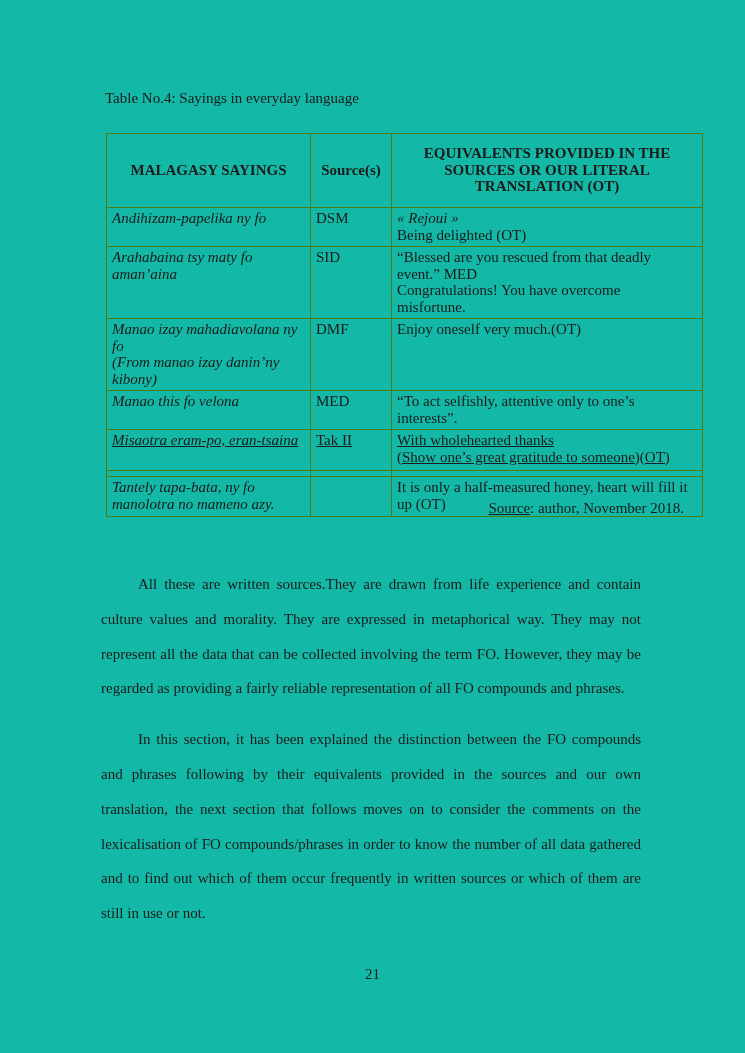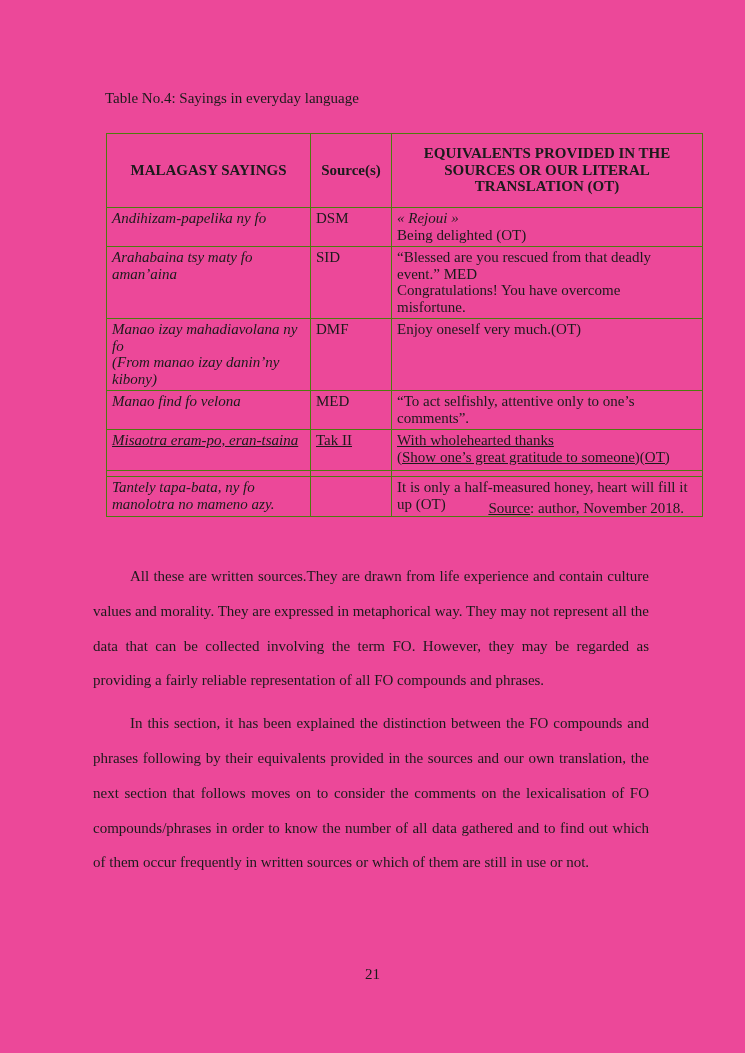--- a/index.html
+++ b/index.html
@@ -5,21 +5,21 @@
   html, body {
     margin: 0;
     padding: 0;
     background: #e8e8e8;
   }
   .page {
     position: relative;
     width: 745px;
     height: 1053px;
     margin: 0 auto;
-    background: #ec4899;
+    background: #14b8a6;
     color: #1b1b1b;
     font-family: "Liberation Serif", "DejaVu Serif", serif;
     overflow: hidden;
   }
   .table-title {
     position: absolute;
     left: 105px;
     top: 89px;
     font-size: 15px;
     line-height: 18px;
@@ -79,21 +79,21 @@
   .body-text {
     position: absolute;
     left: 85px;
     top: 551px;
     width: 572px;
     font-size: 15px;
     line-height: 34.8px;
     text-align: justify;
   }
   .body-text p {
-    margin: 8px;
+    margin: 16px;
     text-indent: 37px;
   }
   .page-number {
     position: absolute;
     left: 0;
     top: 966px;
     width: 745px;
     text-align: center;
     font-size: 15px;
   }
@@ -139,24 +139,24 @@
       <tr class="r3">
         <td class="saying-cell">Manao izay mahadiavolana ny
 fo
 (From manao izay danin’ny
 kibony)</td>
         <td>DMF</td>
         <td>Enjoy oneself very much.(OT)</td>
       </tr>
 
       <tr class="r4">
-        <td class="saying-cell">Manao find fo velona</td>
+        <td class="saying-cell">Manao this fo velona</td>
         <td>MED</td>
         <td>“To act selfishly, attentive only to one’s
-comments”.</td>
+interests”.</td>
       </tr>
 
       <tr class="r5">
         <td class="saying-cell">Misaotra eram-po, eran-tsaina</td>
         <td>Tak II</td>
         <td>With wholehearted  thanks
 (Show one’s great gratitude to someone)(OT)</td>
       </tr>
 
       <tr class="spacer-row">

